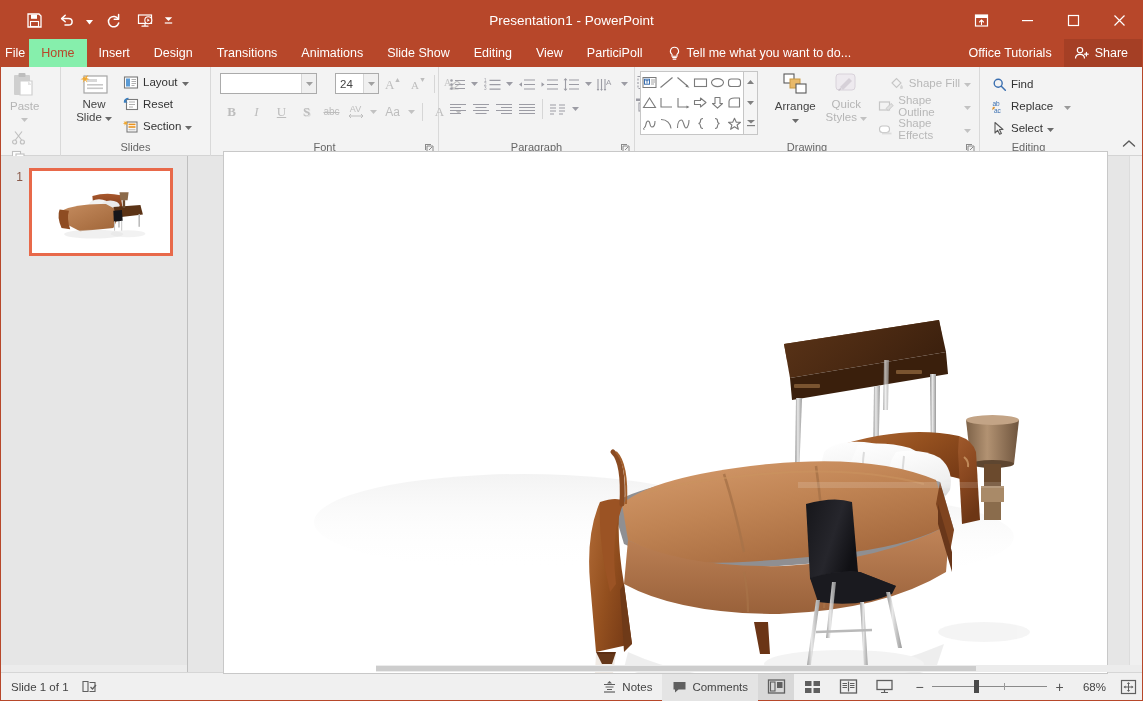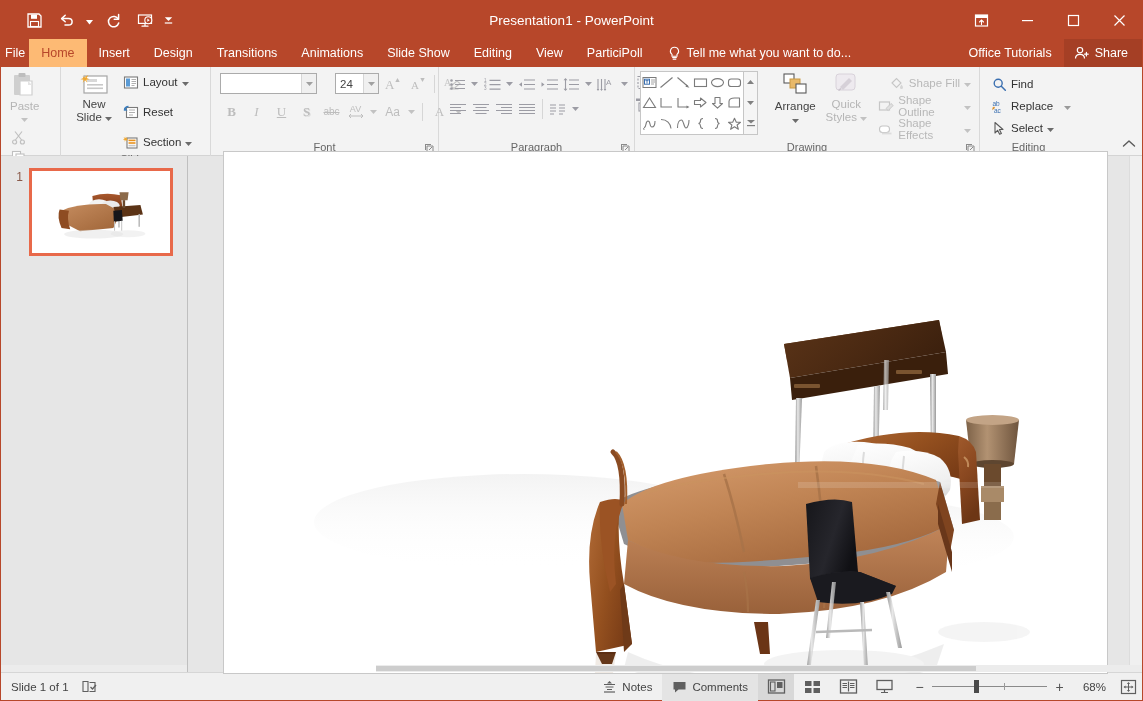--- a/index.html
+++ b/index.html
@@ -51,21 +51,21 @@
   .tabstrip {
     height: 28px; background: #b7472a;
     display: flex; align-items: stretch; flex: 0 0 28px;
     position: relative;
   }
   .tab {
     padding: 0 12px; display: flex; align-items: center;
     color: #ffffff; font-size: 12.5px;
   }
   .tab.file { padding: 0 4px; }
-  .tab.active { background: #fdba74; color: #b7472a; }
+  .tab.active { background: #86efac; color: #b7472a; }
   .tellme {
     display: flex; align-items: center; gap: 5px;
     color: #ffffff; font-size: 12.5px; padding-left: 14px;
   }
   .tabstrip-right {
     margin-left: auto; display: flex; align-items: stretch;
   }
   .office-tutorials {
     display: flex; align-items: center; color: #fff;
     font-size: 12.5px; padding: 0 12px;
@@ -111,21 +111,21 @@
   .icon-sq { display: inline-flex; align-items: center; justify-content: center; }
 
   
   .clipboard { width: 60px; }
   .clipboard .group-body { padding-left: 5px; flex-direction: column; }
   .clip-col-r { display: flex; flex-direction: column; gap: 1px; padding-top: 2px; }
   .clip-mini { width: 24px; height: 19px; display: flex; align-items: center; justify-content: center; color: #b5b5b5; }
 
   
   .slides { width: 150px; }
-  .slides-right { display: flex; flex-direction: column; gap: 8px; padding-top: 1px; }
+  .slides-right { display: flex; flex-direction: column; gap: 0px; padding-top: 1px; }
 
   
   .fontgrp { width: 228px; }
   .font-row { display: flex; align-items: center; gap: 2px; }
   .font-row.r2 { margin-top: 5px; }
   .combo {
     height: 21px; border: 1px solid #ababab; background: #fff;
     display: flex; align-items: center; font-size: 11.5px; color: #444;
   }
   .combo .val { padding: 0 4px; flex: 1; }

